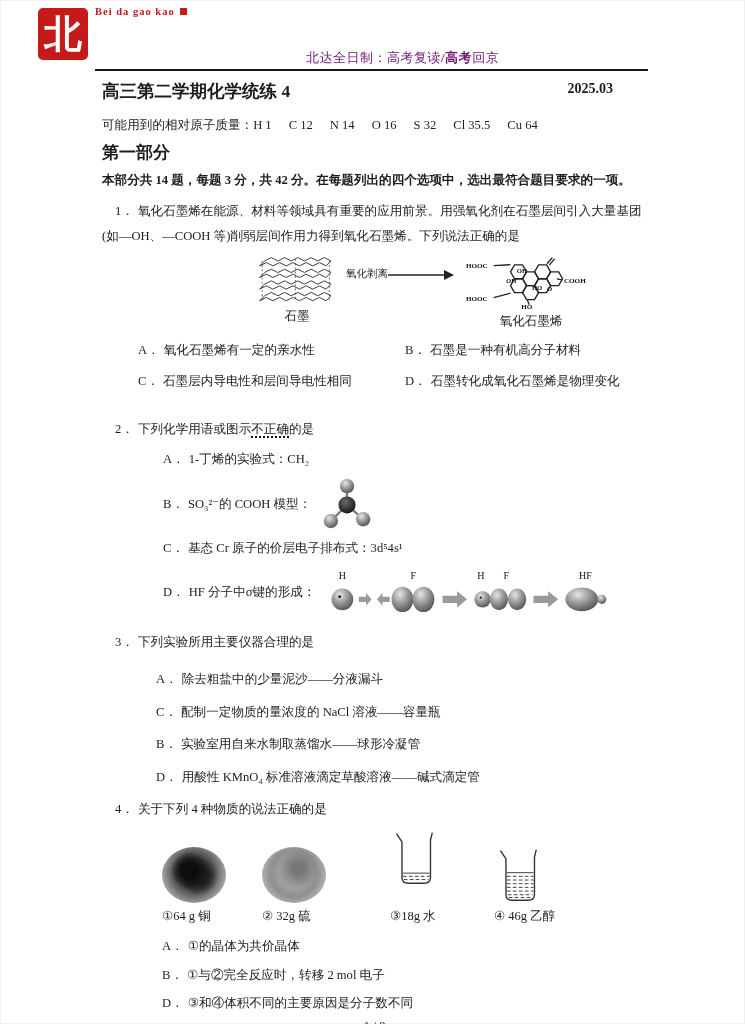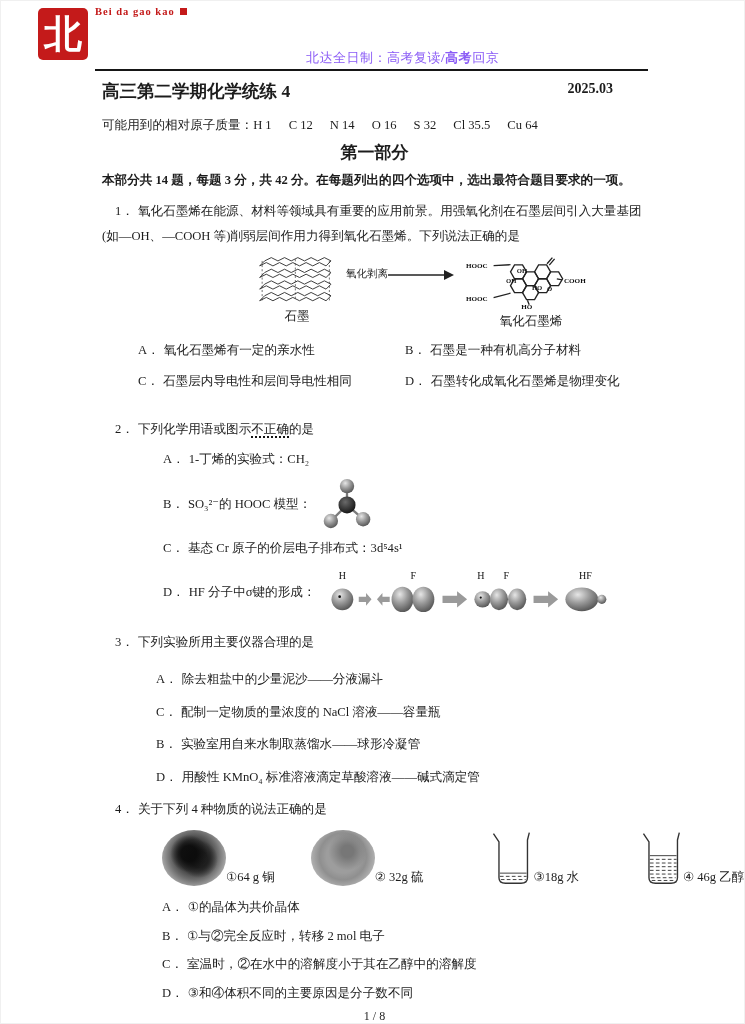--- a/index.html
+++ b/index.html
@@ -9,31 +9,31 @@
   .b{font-weight:bold;}
 
   
   .logo{position:absolute;left:38px;top:8px;display:flex;align-items:flex-start;}
   .seal{width:50px;height:52px;background:#c41a1a;border-radius:5px;color:#fff;
         display:flex;align-items:center;justify-content:center;font-size:38px;font-weight:bold;}
   .brandcol{margin-left:7px;}
   .brand{color:#c41a1a;font-size:40px;font-weight:bold;line-height:1.05;letter-spacing:5px;}
   .pinyin{color:#c41a1a;font-size:10.5px;font-weight:bold;letter-spacing:1px;margin-top:-2px;}
   .sq{display:inline-block;width:7px;height:7px;background:#c41a1a;margin-left:5px;}
-  .tagline{position:absolute;left:306px;top:49px;color:#8b5cf6;font-size:13px;letter-spacing:.5px;}
+  .tagline{position:absolute;left:306px;top:49px;color:#701a75;font-size:13px;letter-spacing:.5px;}
   .rule{position:absolute;left:95px;top:69px;width:553px;height:2px;background:#161616;}
 
   
   .content{padding:79px 98px 0 102px;}
   .title-row{position:relative;text-align:left;}
   .title{font-size:17.5px;font-weight:bold;}
   .date{position:absolute;right:34px;top:2px;font-size:14px;font-weight:bold;}
   .masses{margin:14px 0 0;font-size:12.6px;}
   .masses .mi{margin-left:17px;}
-  .part{margin:7px 0 0;text-align:center;font-size:17px;font-weight:bold;}
+  .part{margin:7px 0 0;text-align:left;font-size:17px;font-weight:bold;}
   .intro{margin:4px 0 0;font-size:12.6px;font-weight:bold;line-height:1.95;}
 
   .stem{margin:6px 0 0;font-size:12.6px;line-height:2.05;text-indent:13px;}
   .qnum{margin-right:4px;}
   .key{margin-right:4px;}
 
   
   .fig-row{display:flex;align-items:flex-start;gap:10px;padding-left:156px;margin-top:4px;}
   .fg{margin:0;display:flex;flex-direction:column;align-items:center;}
   .fg figcaption{font-size:12.5px;margin-top:2px;white-space:nowrap;}
@@ -46,24 +46,24 @@
   
   .q2opt{padding-left:61px;font-size:12.6px;line-height:2.2;margin-top:3px;}
   .q2fig{display:flex;align-items:center;}
   .q2fig svg{margin-left:10px;}
 
   
   .q3opt{padding-left:54px;font-size:12.6px;line-height:1.4;margin-top:15px;}
 
   
   .subs{display:flex;align-items:flex-end;padding-left:60px;margin-top:6px;}
-  .sub{display:flex;flex-direction:row;align-items:flex-end;}
+  .sub{display:flex;flex-direction:column;align-items:flex-start;}
   .sub .cap{font-size:12.5px;margin-top:5px;white-space:nowrap;}
   .sub+.sub{margin-left:36px;}
-  .sub.gap-big{margin-left:64px;}
+  .sub.gap-big{margin-left:64px;gap:17px;}
   .sub.gap-med{margin-left:58px;}
   .photo{width:64px;height:56px;border-radius:50%;}
   .photo.copper{background:
       radial-gradient(circle at 42% 42%, rgba(10,10,10,.9) 0 16%, rgba(0,0,0,0) 38%),
       radial-gradient(circle at 58% 52%, rgba(25,25,25,.85) 0 18%, rgba(0,0,0,0) 40%),
       radial-gradient(circle at 50% 46%, #3d3d3d 0 36%, #6f6f6f 55%, #a9a9a9 74%, #cfcfcf 92%, #dedede 100%);}
   .photo.sulfur{background:
       radial-gradient(circle at 57% 38%, #777 0 12%, rgba(0,0,0,0) 38%),
       radial-gradient(circle at 50% 47%, #9d9d9d 0 38%, #8f8f8f 54%, #aeaeae 72%, #c9c9c9 88%, #d6d6d6 100%);}
   .q4opt{padding-left:60px;font-size:12.6px;line-height:1.4;margin-top:11px;}
@@ -200,21 +200,21 @@
         <div><span class="key">D．</span><span>石墨转化成氧化石墨烯是物理变化</span></div>
       </div>
     </section>
 
     <section>
       <p class="stem" style="margin-top:20px"><span class="qnum">2．</span><span>下列化学用语或图示</span><span style="border-bottom:2px dotted #111">不正确</span><span>的是</span></p>
 
       <div class="q2opt"><span class="key">A．</span><span>1-丁烯的实验式：CH₂</span></div>
 
       <div class="q2opt q2fig">
-        <span><span class="key">B．</span><span>SO₃²⁻的 HOOC 模型：</span></span>
+        <span><span class="key">B．</span><span>SO₃²⁻的 COOH 模型：</span></span>
         <svg width="52" height="56" viewBox="0 0 58 62">
           <line class="stick" x1="29" y1="32" x2="29" y2="11"></line>
           <line class="stick" x1="29" y1="32" x2="11" y2="50"></line>
           <line class="stick" x1="29" y1="32" x2="47" y2="48"></line>
           <circle cx="29" cy="11" r="8" fill="url(#gSph)"></circle>
           <circle cx="11" cy="50" r="8" fill="url(#gSph)"></circle>
           <circle cx="47" cy="48" r="8" fill="url(#gSph)"></circle>
           <circle cx="29" cy="32" r="9.5" fill="url(#gDark)"></circle>
         </svg>
       </div>
@@ -286,20 +286,19 @@
             <path class="bk" d="M7,5 L13,14 L13,53 Q13,59 20,59 L37,59 Q44,59 44,53 L44,12 L46,4"></path>
             <path class="bks" d="M14,29 L43,29"></path>
             <path class="bkl" d="M14,33 L43,33 M14,37 L43,37 M14,41 L43,41 M14,45 L43,45 M14,49 L43,49 M15,53 L42,53 M16,56 L41,56"></path>
           </svg>
           <div class="cap">④ 46g 乙醇</div>
         </div>
       </div>
 
       <div class="q4opt" style="margin-top:13px"><span class="key">A．</span><span>①的晶体为共价晶体</span></div>
       <div class="q4opt"><span class="key">B．</span><span>①与②完全反应时，转移 2 mol 电子</span></div>
-      <div class="q4opt"><span class="key">C．</span><span>室温时，②在水中的溶解度小于其在乙醇中的溶解度</span></div>
       <div class="q4opt"><span class="key">D．</span><span>③和④体积不同的主要原因是分子数不同</span></div>
     </section>
 
     <div class="pagenum">1 / 8</div>
 
   </main>
 </div>
 
 </body></html>

